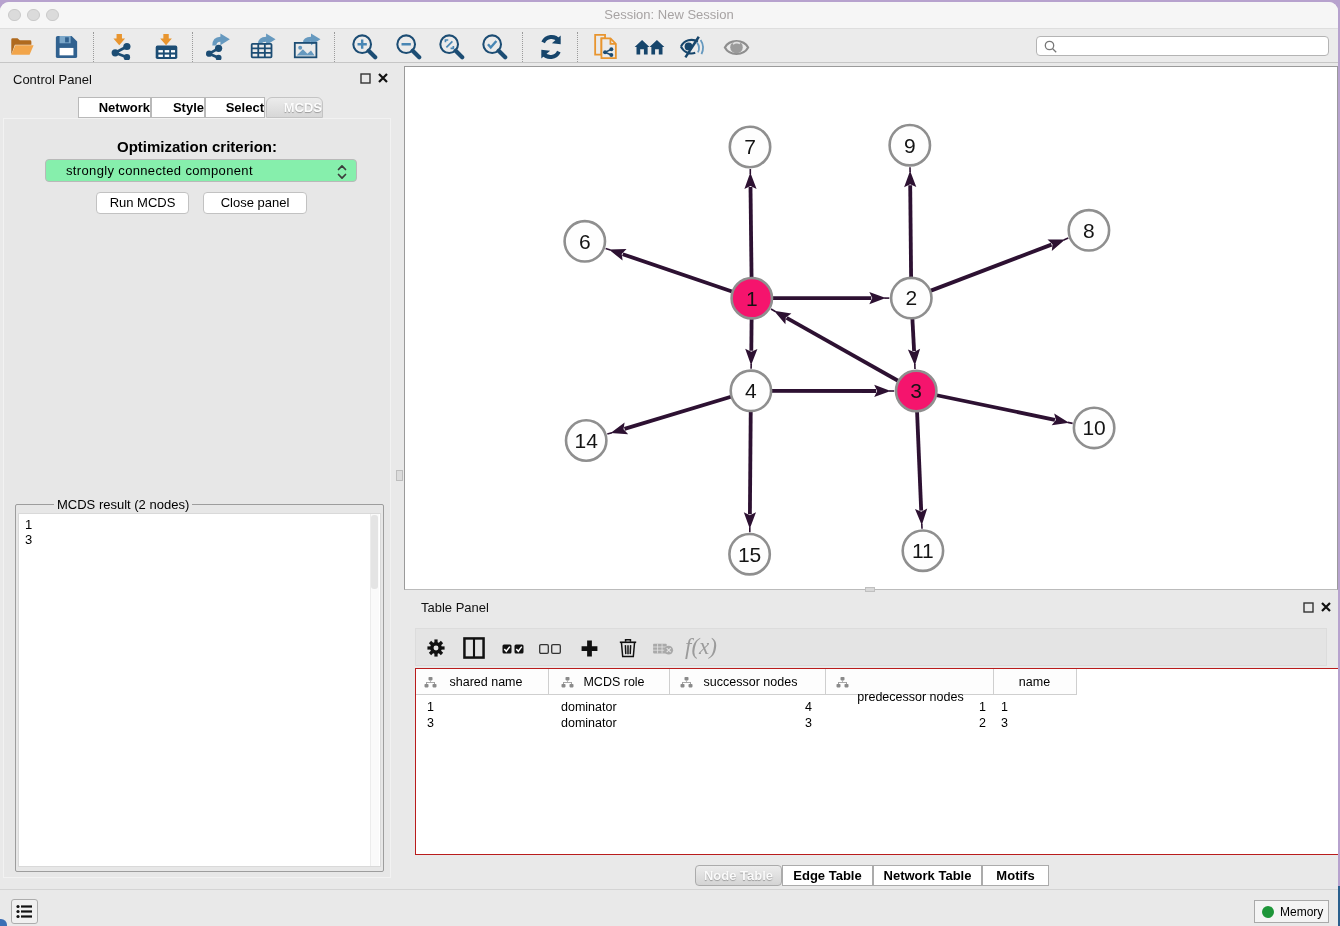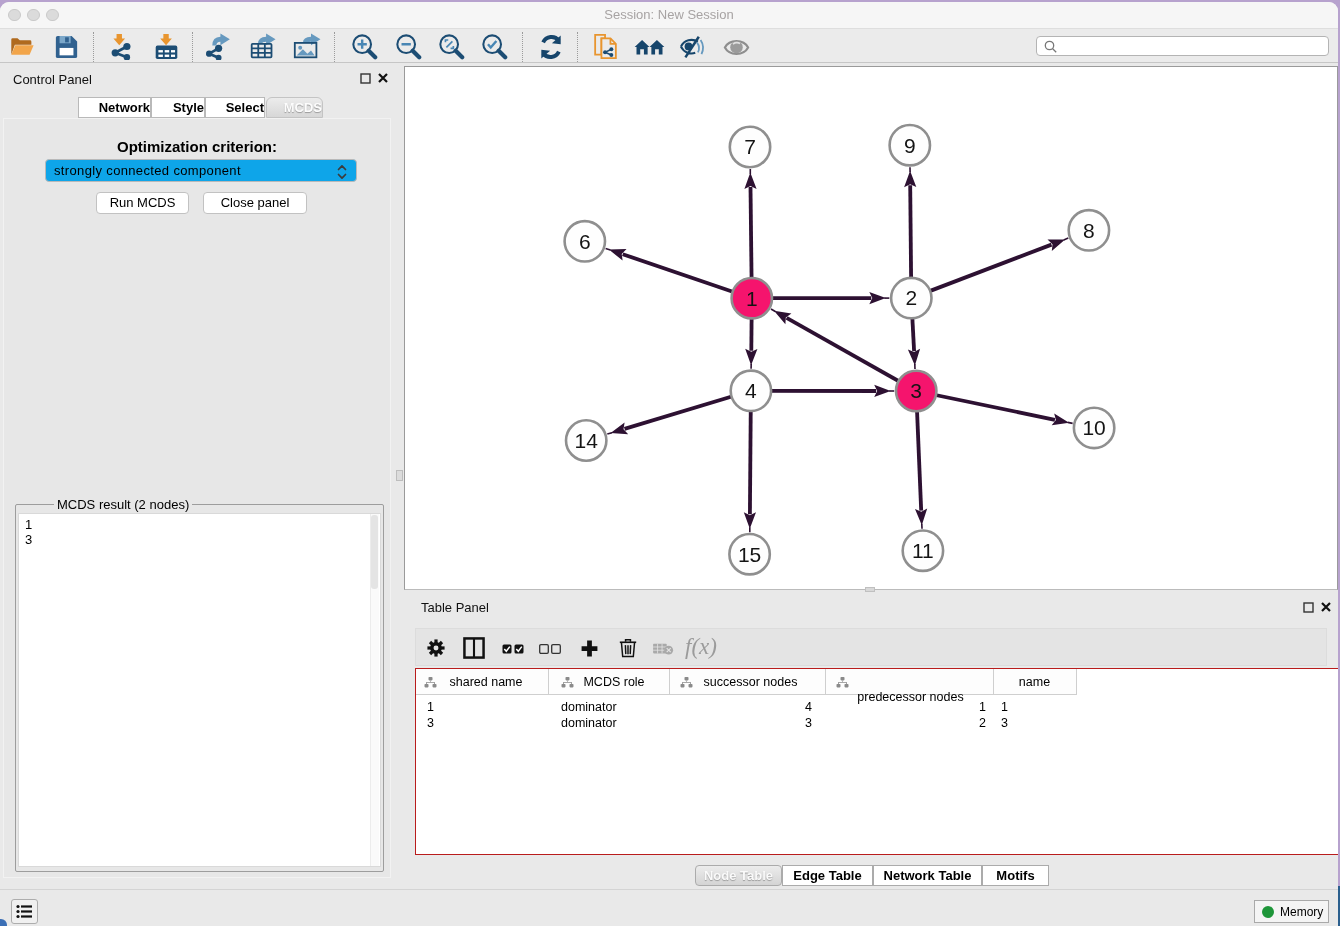--- a/index.html
+++ b/index.html
@@ -14,21 +14,21 @@
 .ticon { position:absolute; top:4px; }
 #searchbox { position:absolute; left:1036px; top:7px; width:293px; height:20px; background:#fff; border:1px solid #b4b4b4; border-radius:4px; }
 
 #cpanel { position:absolute; left:0; top:61px; width:395px; height:818px; background:#e9e9e9; }
 #cpanel-title { position:absolute; left:13px; top:9px; font-size:13px; color:#111; }
 #cp-tabs { position:absolute; left:0; top:34px; width:395px; height:22px; }
 .cptab { position:absolute; top:0; height:21px; background:#fff; border:1px solid #b9b9b9; font-size:13px; font-weight:bold; color:#000; text-align:right; line-height:19px; }
 #tab-mcds { background:linear-gradient(#ececec,#d7d7d7); color:#fdfdfd; text-shadow:0 1px 1px #9a9a9a; border-radius:6px 6px 0 0; border-color:#c4c4c4; }
 #cp-body { position:absolute; left:3px; top:55px; width:388px; height:760px; background:#e7e7e7; border:1px solid #f2f2f2; }
 #opt-label { position:absolute; left:0; top:19px; width:100%; text-align:center; font-size:15px; font-weight:bold; color:#000; }
-#opt-select { position:absolute; left:41px; top:40px; width:312px; height:23px; background:#0ea5e9; border:1px solid #b9b9b9; border-radius:4px; font-size:13px; letter-spacing:0.35px; color:#000; line-height:21px; padding-left:8px; }
+#opt-select { position:absolute; left:41px; top:40px; width:312px; height:23px; background:#86efac; border:1px solid #b9b9b9; border-radius:4px; font-size:13px; letter-spacing:0.35px; color:#000; line-height:21px; padding-left:20px; }
 .cbtn { position:absolute; top:73px; height:22px; background:#fff; border:1px solid #c2c2c2; border-radius:4px; font-size:13px; font-weight:normal; color:#000; text-align:center; line-height:20px; }
 #mcds-box { position:absolute; left:11px; top:385px; width:369px; height:368px; border:1px solid #9d9d9d; border-radius:2px; }
 #mcds-label { position:absolute; left:6px; top:-8px; background:#e7e7e7; padding:0 3px; font-size:13px; color:#000; z-index:3;margin-left:32px; }
 #mcds-white { position:absolute; left:2px; top:8px; width:363px; height:354px; background:#fff; border:1px solid #d9d9d9; }
 
 #netwin { position:absolute; left:404px; top:64px; width:934px; height:524px; background:#fff; border:1px solid #9a9a9a; border-bottom:1px solid #bbb; }
 #nw-titlebar { position:absolute; left:0; top:0; width:932px; height:21px; background:linear-gradient(#f7f7f7,#d4d4d4); border-bottom:1px solid #9f9f9f; }
 #nw-title { position:absolute; width:100%; text-align:center; top:3px; font-size:13px; font-weight:bold; color:#333; }
 .tl { position:absolute; top:4.5px; width:12px; height:12px; border-radius:50%; }
 

